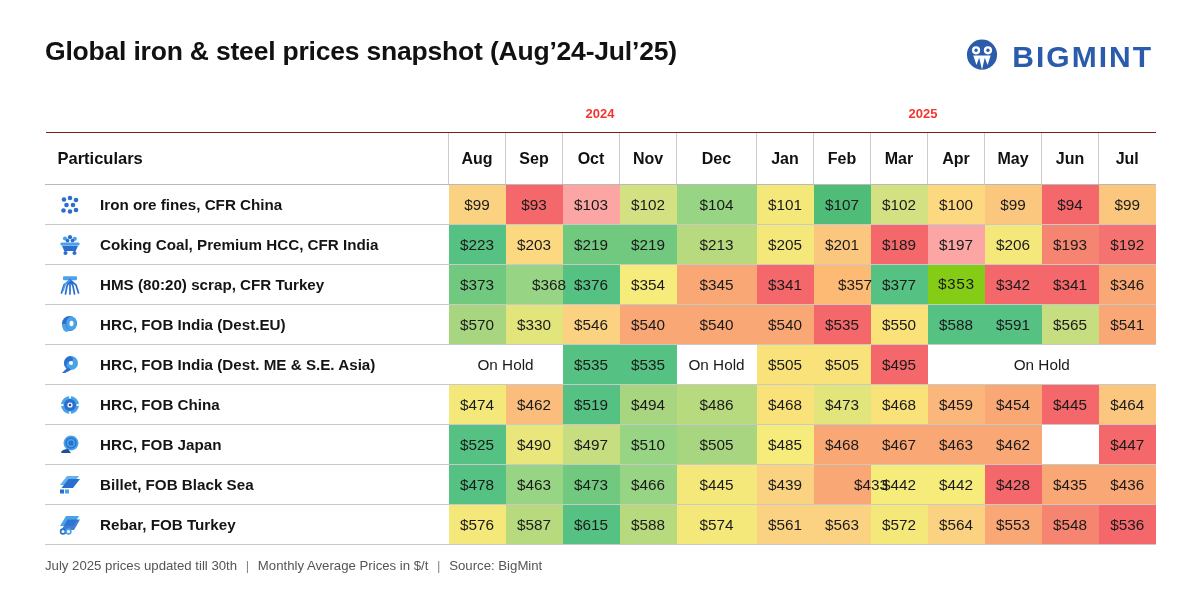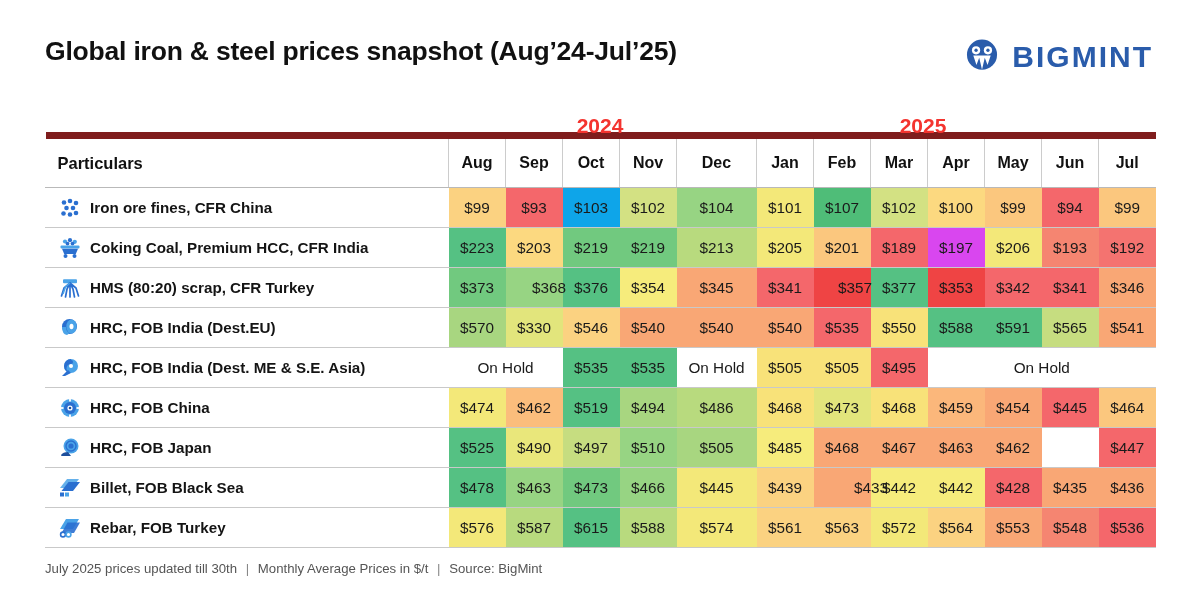--- a/index.html
+++ b/index.html
@@ -15,37 +15,37 @@
   .header { display: flex; align-items: flex-start; justify-content: space-between;
             padding-top: 36px; }
   .title { font-size: 26.5px; font-weight: bold; color: #111111; letter-spacing: -0.2px;
            line-height: 1.2; white-space: nowrap; }
   .logo { display: flex; align-items: center; gap: 11px; padding-top: 2px; padding-right: 2px; }
   .logo-mark { width: 38px; height: 38px; flex: 0 0 38px; }
   .logo-text { font-size: 30px; font-weight: bold; color: #2a5cab; letter-spacing: 2.0px; }
 
   
   .yearband { position: relative; height: 34px; margin-top: 22px; }
-  .yearband span { position: absolute; top: 16px; font-size: 21px; font-weight: bold;
+  .yearband span { position: absolute; top: 8px; font-size: 13px; font-weight: bold;
                    color: #f4342f; transform: translateX(-50%); }
 
   
   table { border-collapse: collapse; width: 1110px; table-layout: fixed; }
-  thead th { border-top: 7px solid #7f1d1d; border-bottom: 1px solid #b9b9b9;
+  thead th { border-top: 1px solid #7f1d1d; border-bottom: 1px solid #b9b9b9;
              border-left: 1px solid #cccccc;
              height: 52px; font-size: 16px; font-weight: bold; color: #111111;
              text-align: center; background: #ffffff; }
   thead th.particulars { border-left: none; text-align: left; padding-left: 12px;
                          font-size: 16.5px; }
   tbody td { border-bottom: 1px solid #c9c9c9; height: 40px;
              font-size: 15.3px; color: #1a1a1a; text-align: center;
              border-left: 1px solid rgba(255,255,255,0.0); }
   tbody td.label { text-align: left; background: #ffffff; font-weight: bold;
                    font-size: 15.2px; color: #141414; padding-left: 12px; }
-  .labelwrap { display: flex; align-items: center; gap: 8px; }
+  .labelwrap { display: flex; align-items: center; gap: 18px; }
   .labelwrap .ico { width: 24px; height: 24px; flex: 0 0 24px; display: block; }
   .labelwrap .txt { white-space: nowrap; }
   td.onhold { background: #ffffff; color: #1a1a1a; font-size: 15.3px; }
   td.blank { background: #ffffff; }
 
   
   .footer { margin-top: 13px; font-size: 13.2px; color: #555555; white-space: nowrap; }
   .footer .sep { padding: 0 5px; color: #888888; }
 </style>
 </head>
@@ -118,21 +118,21 @@
                   <circle cx="15" cy="12" r="2.3" fill="#2a6fd0"></circle>
                   <circle cx="5.5" cy="17.5" r="2.3" fill="#2a6fd0"></circle>
                   <circle cx="12" cy="18.5" r="2.3" fill="#2a6fd0"></circle>
                   <circle cx="18" cy="17" r="2.3" fill="#2a6fd0"></circle>
                 </svg></span>
               <span class="txt">Iron ore fines, CFR China</span>
             </div>
           </td>
           <td style="background: rgb(251, 210, 129);">$99</td>
           <td style="background: rgb(244, 103, 107);">$93</td>
-          <td style="background: #0ea5e9; text-align: center;">$103</td>
+          <td style="background: #fca5a5; text-align: center;">$103</td>
           <td style="background: rgb(211, 225, 131);">$102</td>
           <td style="background: rgb(151, 212, 131);">$104</td>
           <td style="background: rgb(243, 232, 121);">$101</td>
           <td style="background: rgb(79, 189, 120);">$107</td>
           <td style="background: rgb(211, 225, 131);">$102</td>
           <td style="background: rgb(252, 217, 128);">$100</td>
           <td style="background: rgb(251, 199, 126);">$99</td>
           <td style="background: rgb(244, 103, 107);">$94</td>
           <td style="background: rgb(251, 199, 126);">$99</td>
         </tr>
@@ -154,21 +154,21 @@
             </div>
           </td>
           <td style="background: rgb(85, 193, 131);">$223</td>
           <td style="background: rgb(252, 217, 128);">$203</td>
           <td style="background: rgb(113, 201, 127);">$219</td>
           <td style="background: rgb(113, 201, 127);">$219</td>
           <td style="background: rgb(184, 218, 126);">$213</td>
           <td style="background: rgb(243, 232, 121);">$205</td>
           <td style="background: rgb(251, 199, 126);">$201</td>
           <td style="background: rgb(244, 103, 107);">$189</td>
-          <td style="background: #d946ef;">$197</td>
+          <td style="background: #fca5a5;">$197</td>
           <td style="background: rgb(243, 232, 121);">$206</td>
           <td style="background: rgb(245, 133, 113);">$193</td>
           <td style="background: rgb(244, 115, 112);">$192</td>
         </tr>
         <tr>
           <td class="label">
             <div class="labelwrap">
               <span class="ico"><svg viewBox="0 0 24 24">
                   <rect x="5" y="3.2" width="14" height="4" rx="1" fill="#4aa3e8"></rect>
                   <path d="M12 7 L6 12 L3.5 20 M12 7 L9 13 L7.5 21 M12 7 L12 13 L12 21 M12 7 L15 13 L16.5 21 M12 7 L18 12 L20.5 20" stroke="#2a6fd0" stroke-width="1.7" fill="none" stroke-linecap="round"></path>
@@ -176,23 +176,23 @@
                 </svg></span>
               <span class="txt">HMS (80:20) scrap, CFR Turkey</span>
             </div>
           </td>
           <td style="background: rgb(113, 201, 127);">$373</td>
           <td style="background: rgb(151, 212, 131); padding-left: 26px;">$368</td>
           <td style="background: rgb(85, 193, 131);">$376</td>
           <td style="background: rgb(246, 236, 124);">$354</td>
           <td style="background: rgb(249, 167, 117);">$345</td>
           <td style="background: rgb(244, 103, 107);">$341</td>
-          <td style="background: #ef4444; padding-left: 24px;">$357</td>
+          <td style="background: #fdba74; padding-left: 24px;">$357</td>
           <td style="background: rgb(85, 193, 131);">$377</td>
-          <td style="background: #ef4444;">$353</td>
+          <td style="background: #84cc16; font-family: Liberation Mono, monospace;">$353</td>
           <td style="background: rgb(244, 103, 107);">$342</td>
           <td style="background: rgb(244, 103, 107);">$341</td>
           <td style="background: rgb(249, 167, 117);">$346</td>
         </tr>
         <tr>
           <td class="label">
             <div class="labelwrap">
               <span class="ico"><svg viewBox="0 0 24 24">
                   <ellipse cx="11.5" cy="10.5" rx="7.5" ry="7.5" fill="#2a6fd0"></ellipse>
                   <ellipse cx="13.5" cy="10.5" rx="5.2" ry="7" fill="#4aa3e8"></ellipse>

